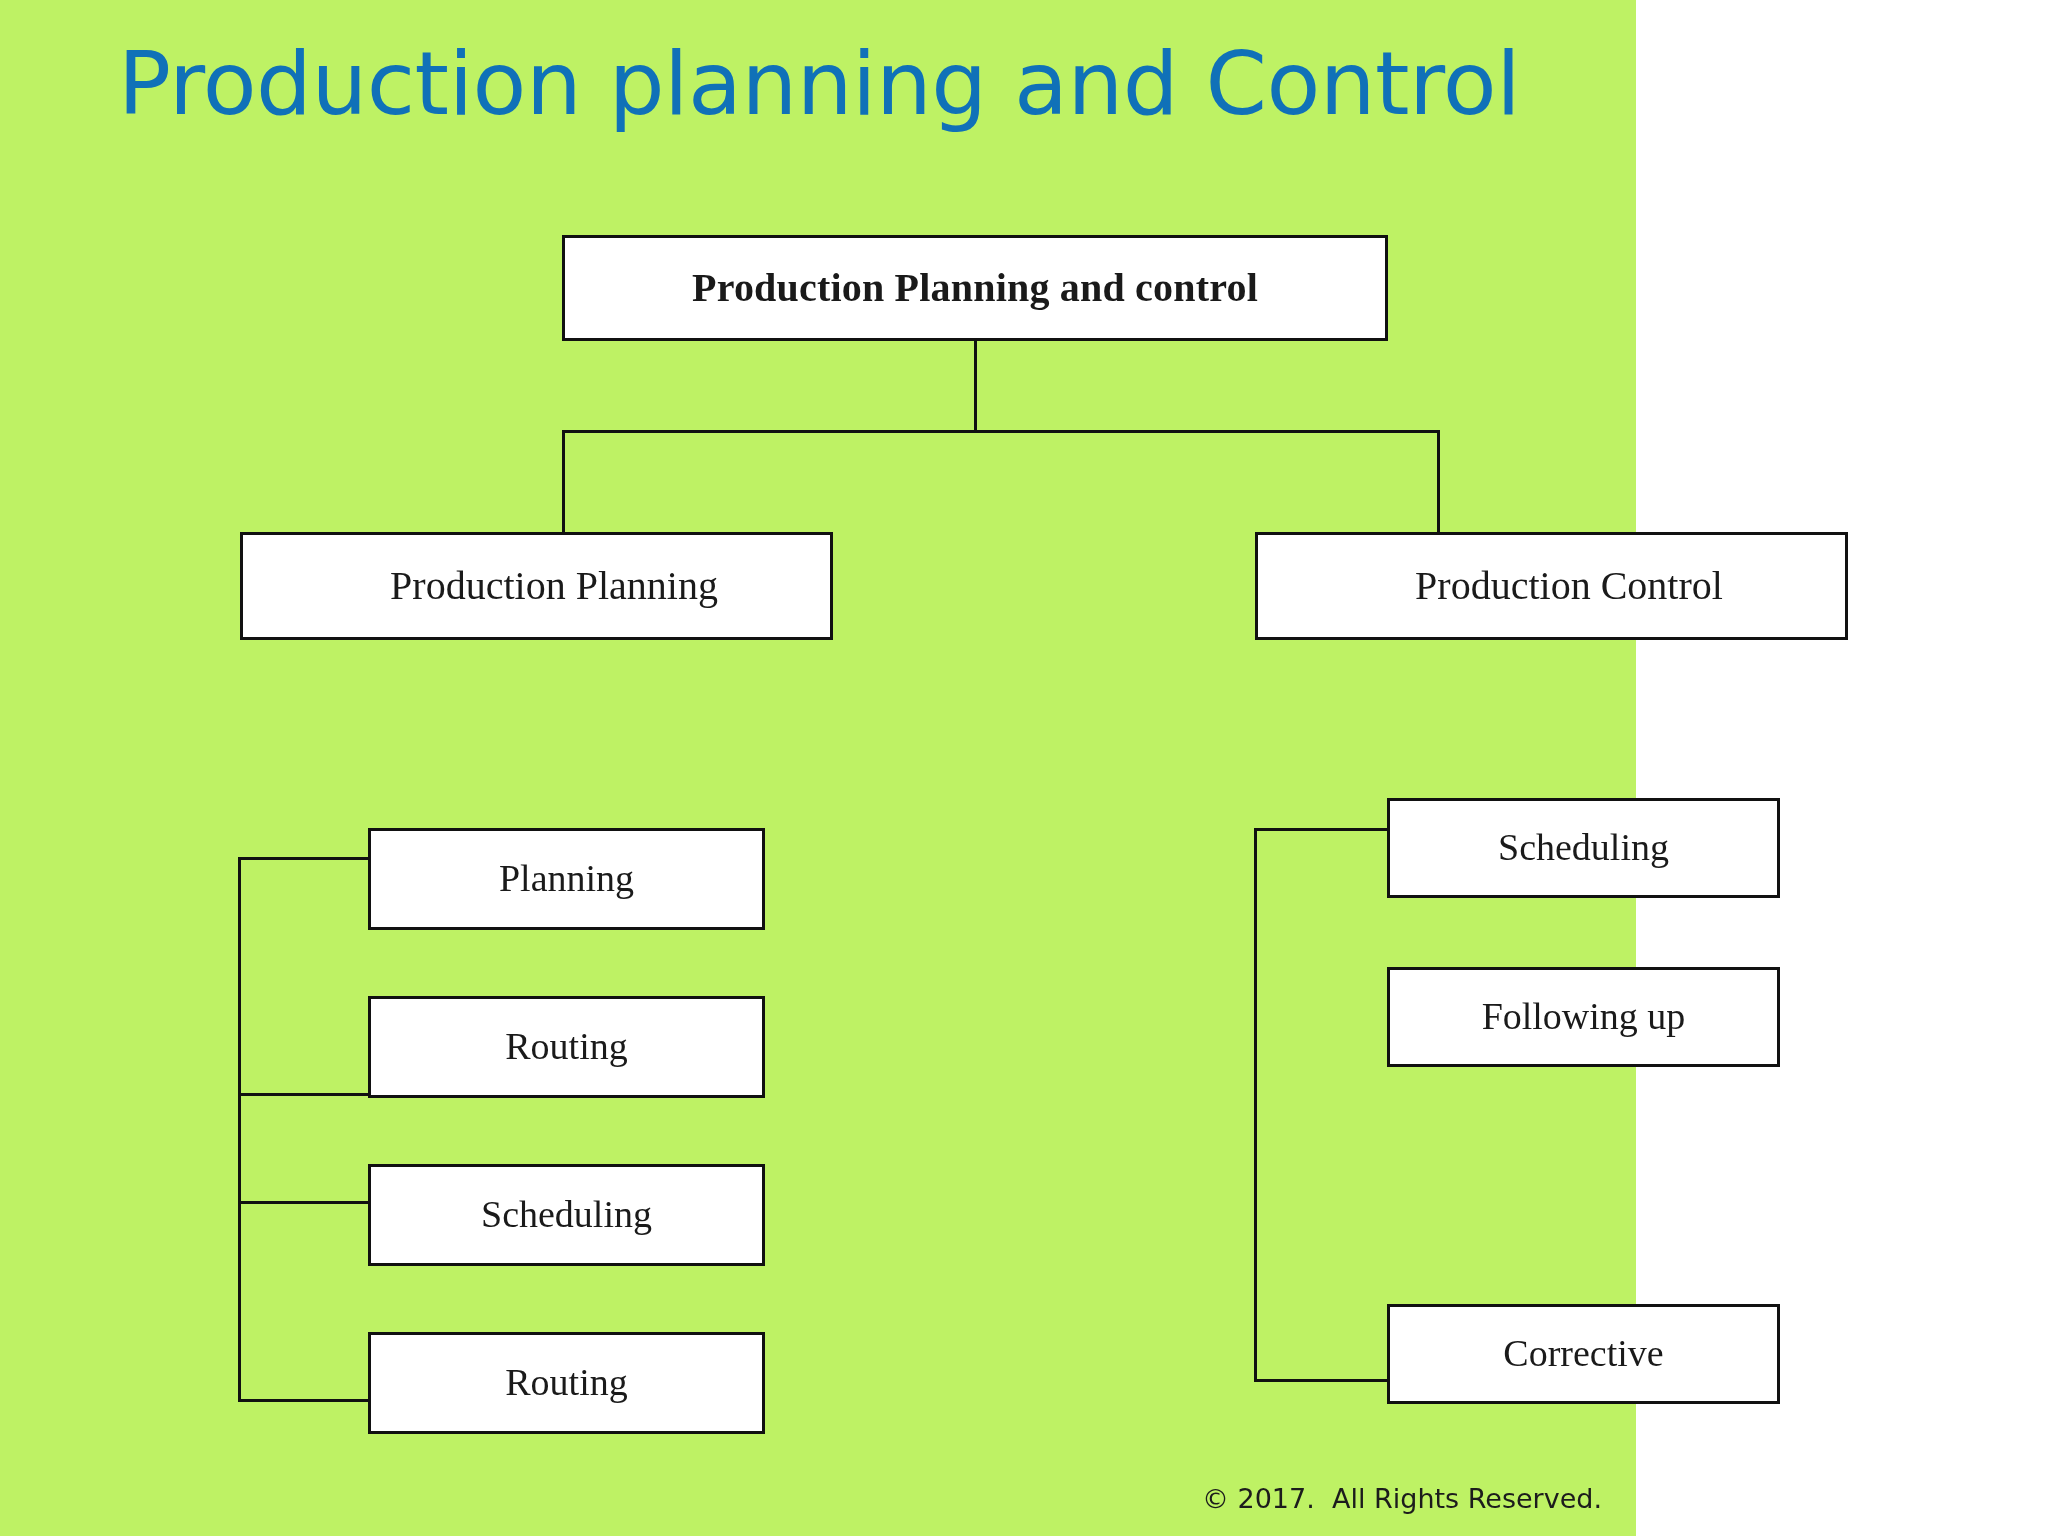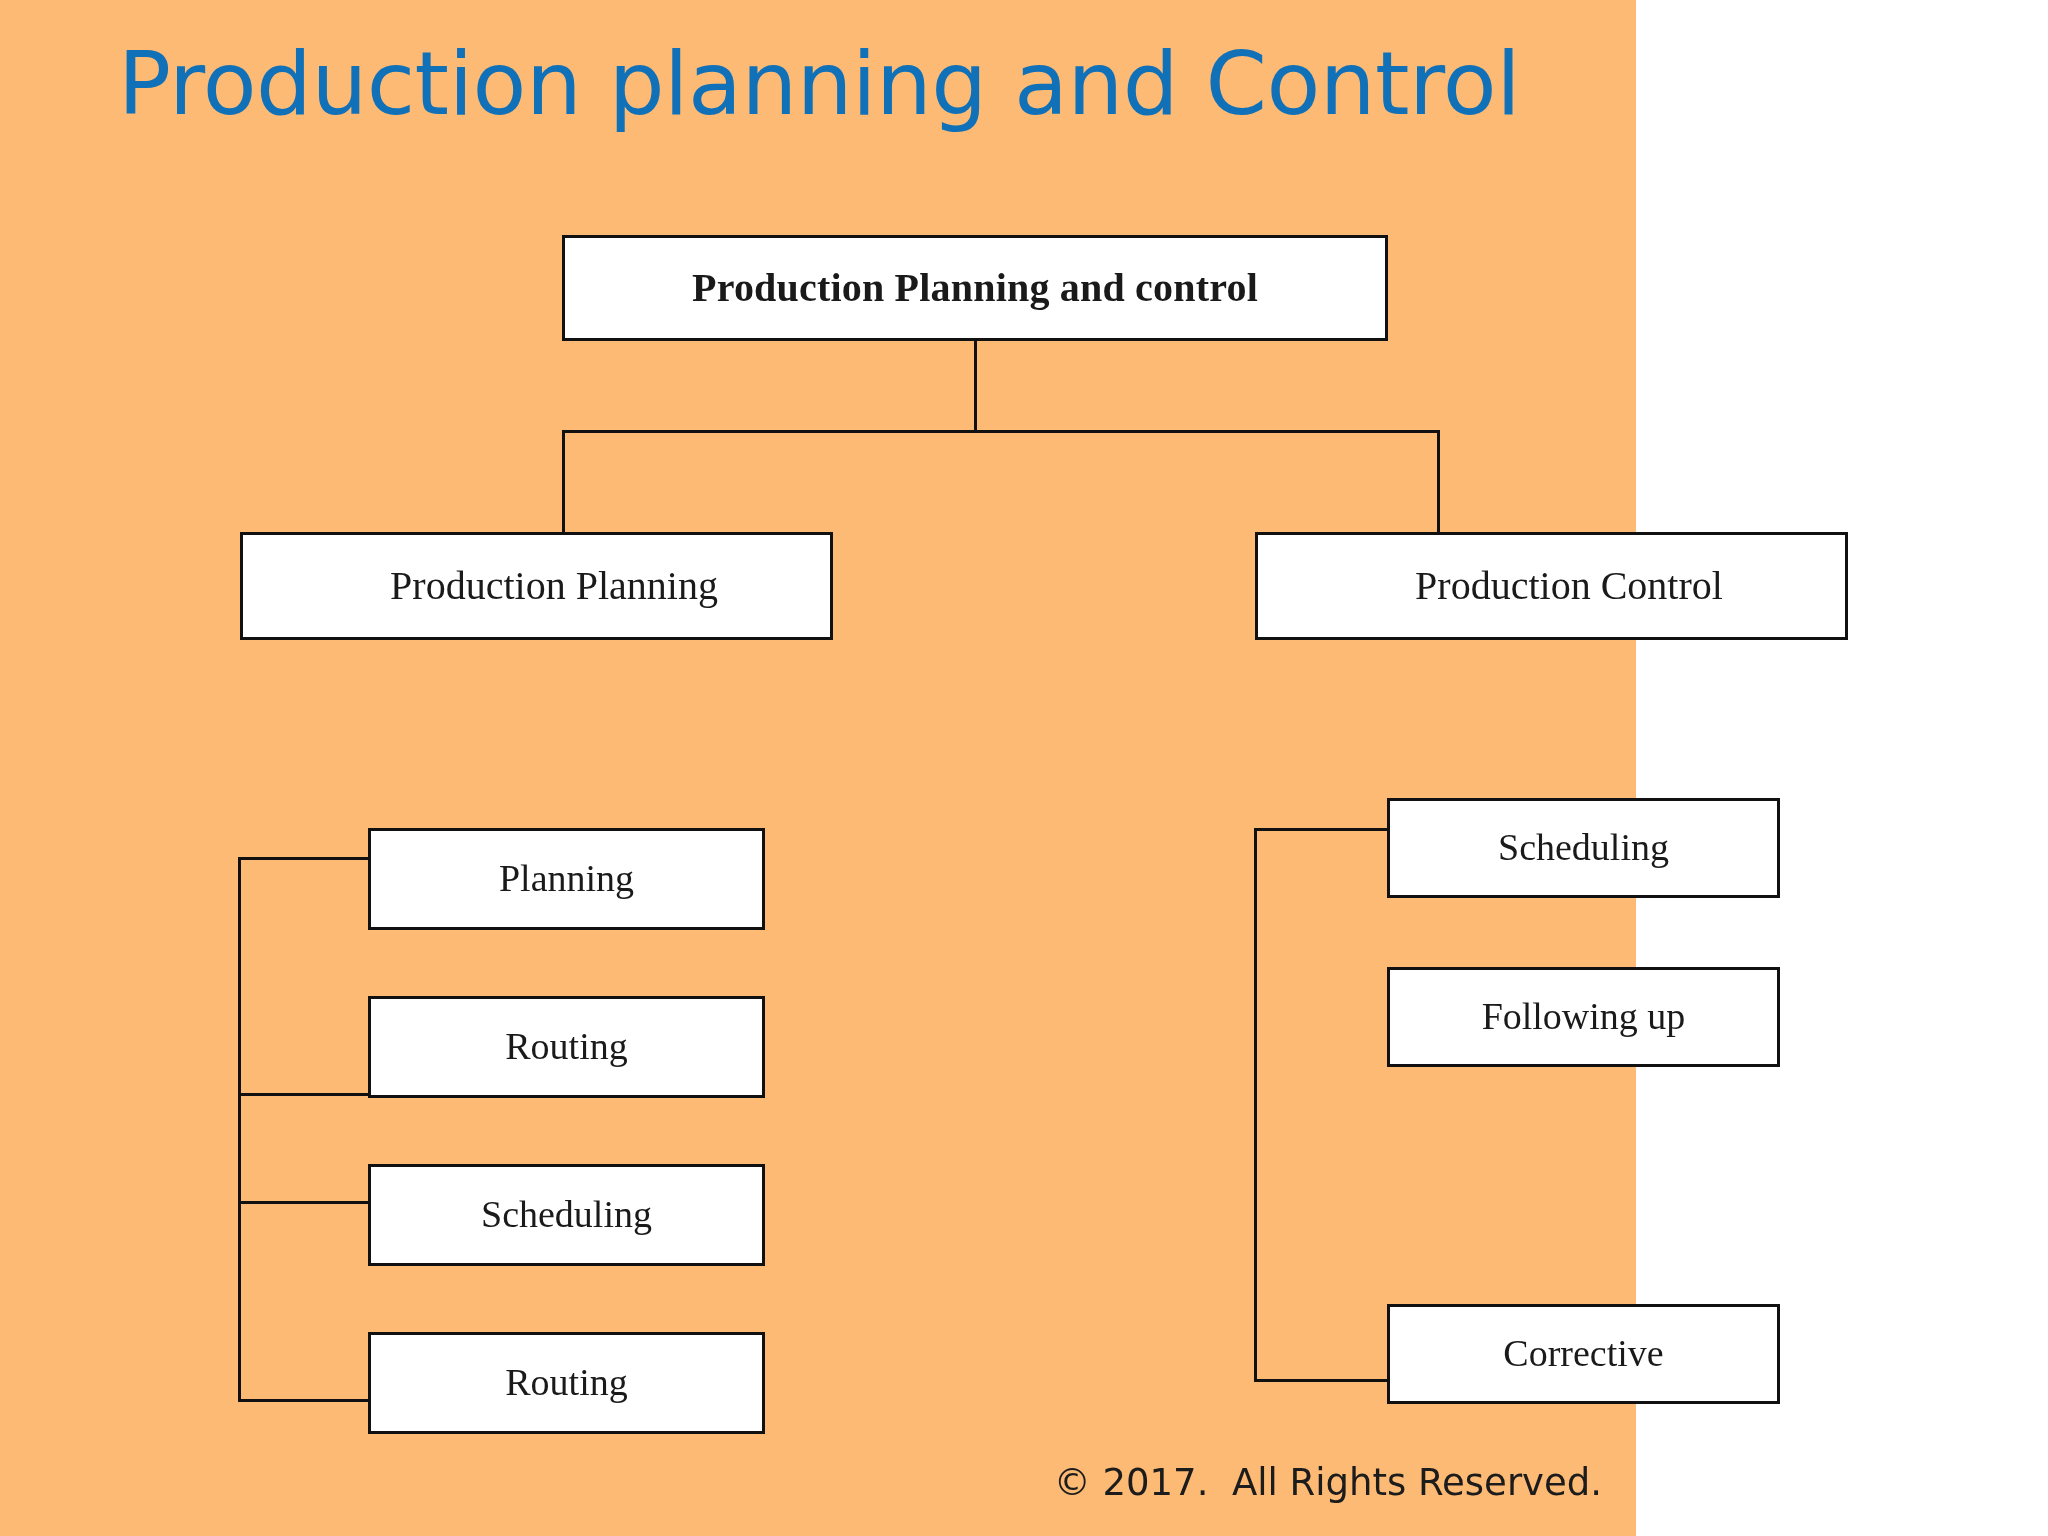--- a/index.html
+++ b/index.html
@@ -11,21 +11,21 @@
     width: 2048px;
     height: 1536px;
     overflow: hidden;
     font-family: "Liberation Sans", sans-serif;
     -webkit-font-smoothing: antialiased;
   }
   #slide {
     position: relative;
     width: 1636px;
     height: 1536px;
-    background: #fdba74;
+    background: #bef264;
     text-decoration: underline;
   }
 
   
   #slide-title {
     position: absolute;
     left: 118px;
     top: 38px;
     width: 1700px;
     font-family: "DejaVu Sans", sans-serif;
@@ -79,23 +79,23 @@
     position: absolute;
     background: #111111;
   }
   .line.v { width: 3px; }
   .line.h { height: 3px; }
 
   
   #footer-copyright {
     position: absolute;
     right: 34px;
-    bottom: 32px;
+    bottom: 22px;
     font-family: "DejaVu Sans", sans-serif;
-    font-size: 37px;
+    font-size: 27px;
     font-weight: 400;
     color: #1c1c1c;
     white-space: pre;
   }
 </style>
 </head>
 <body>
 
 <div id="slide">
 

